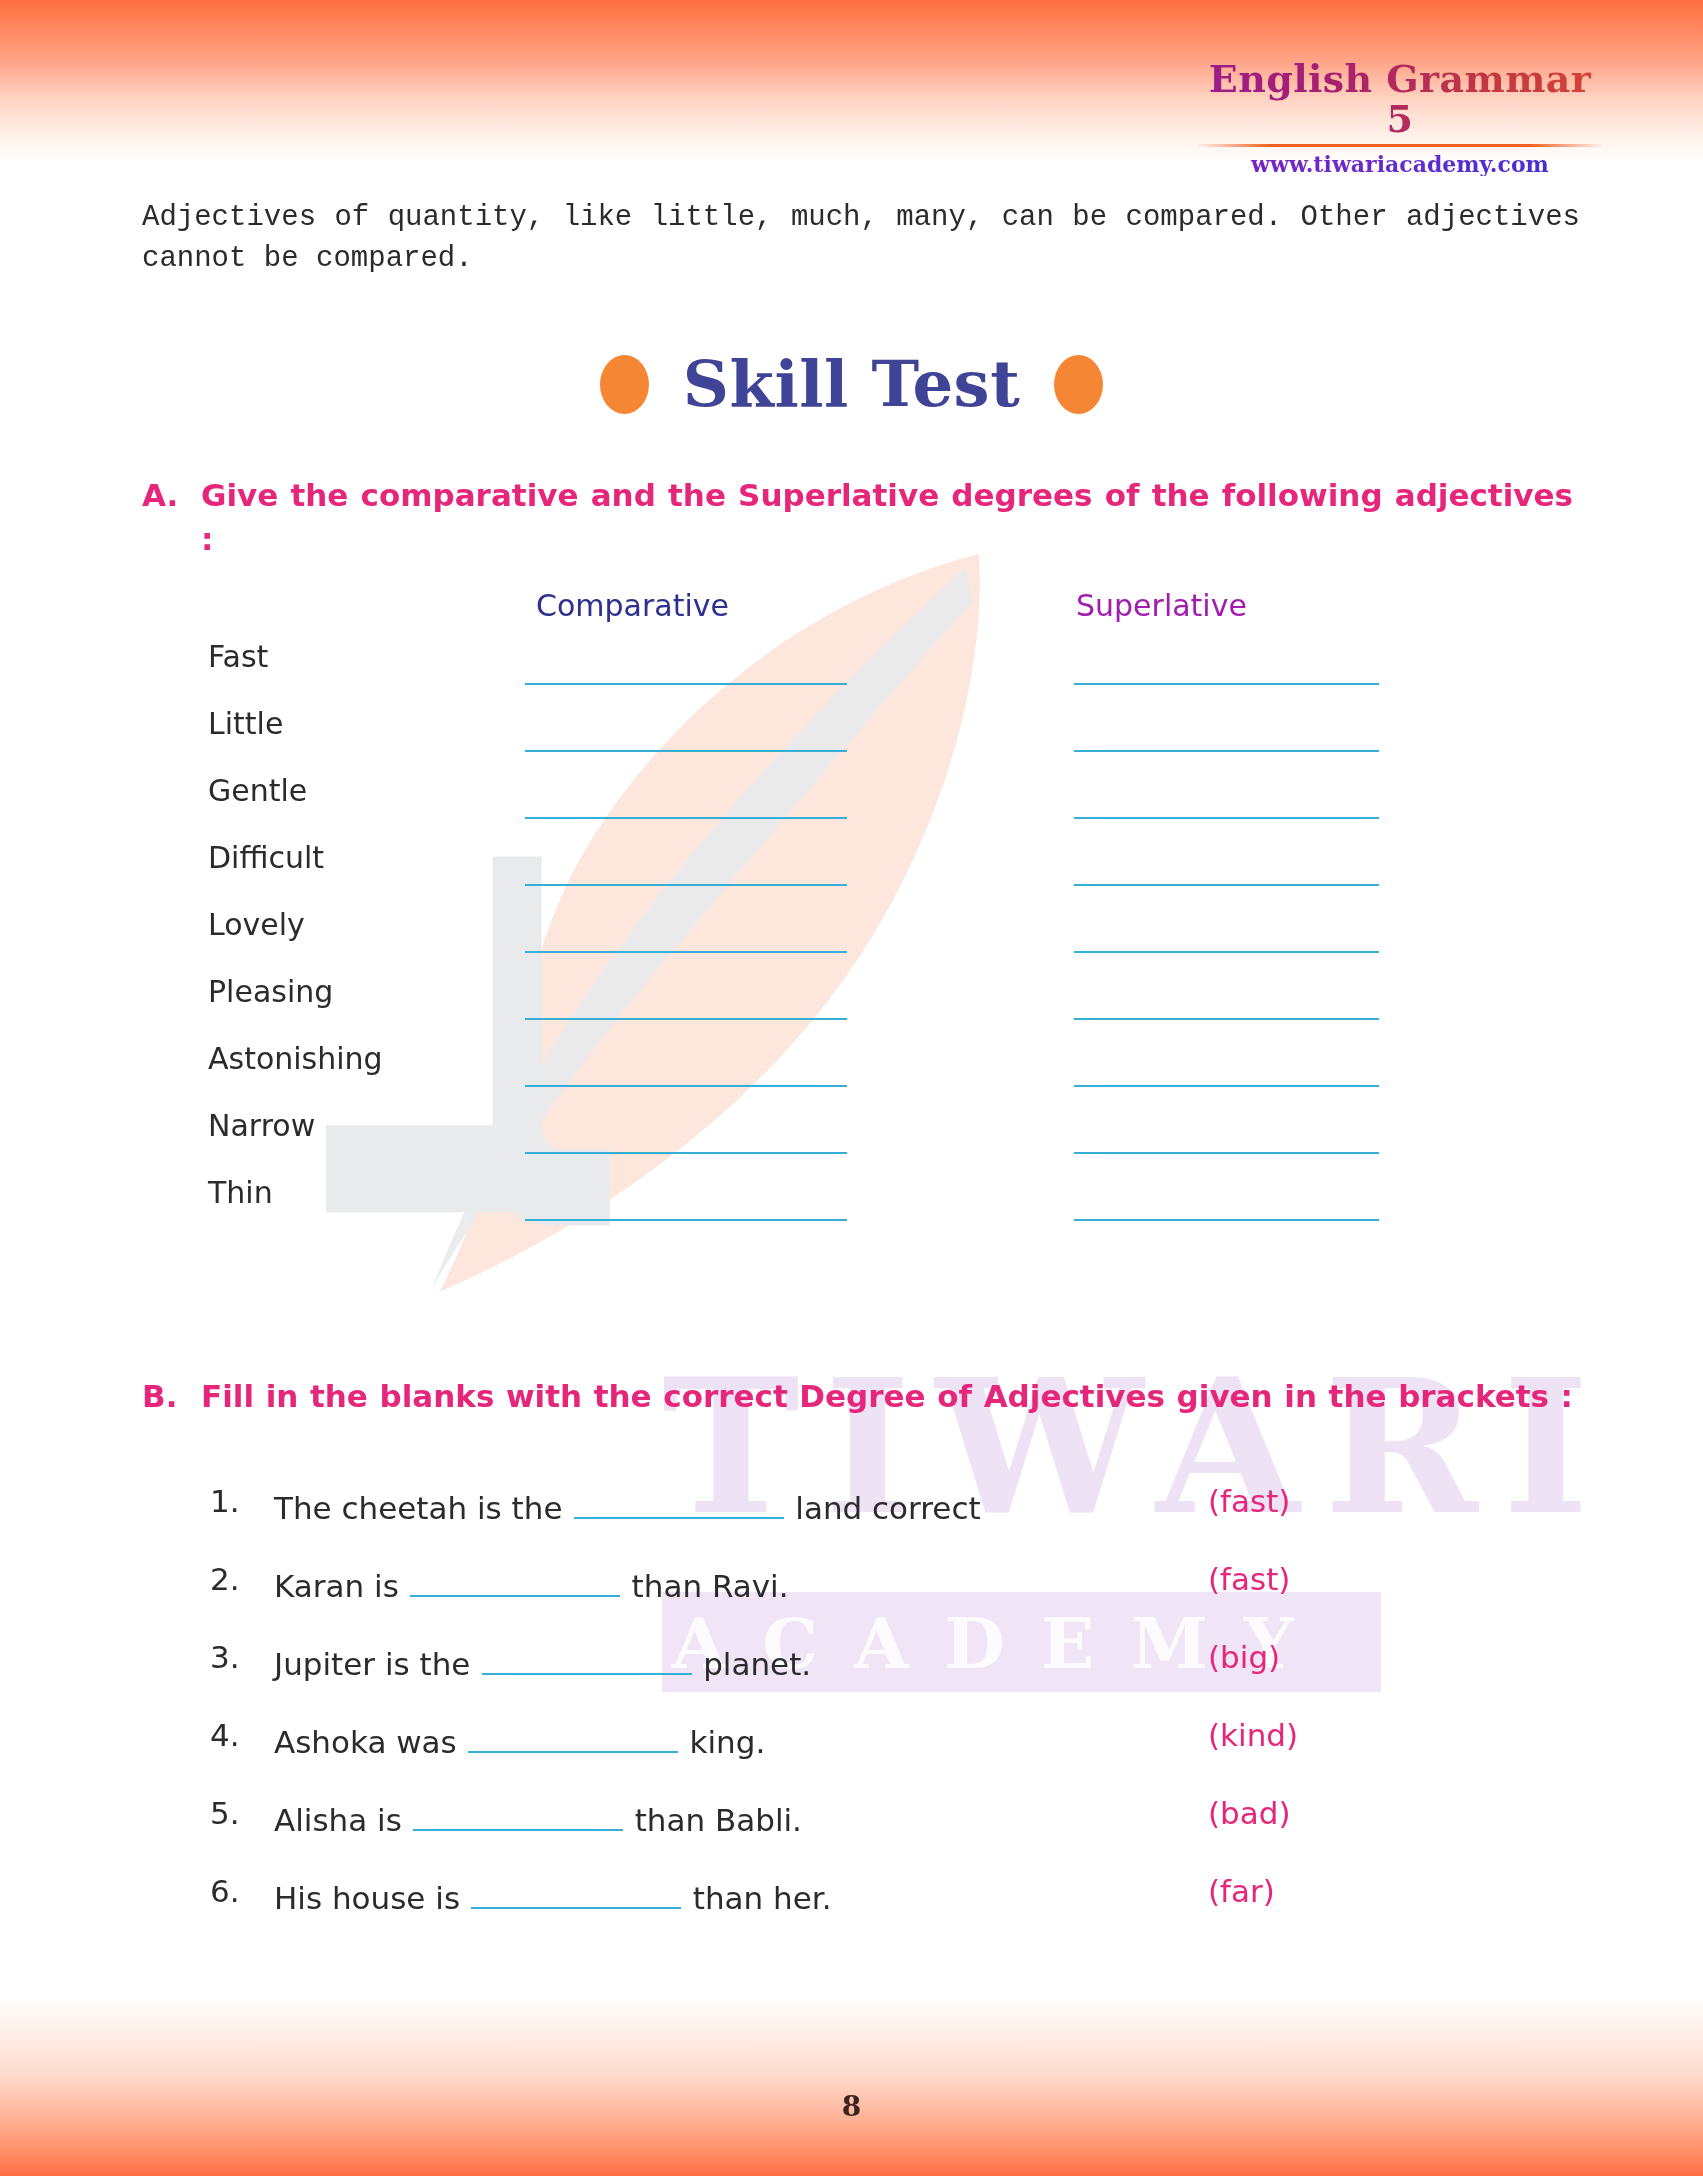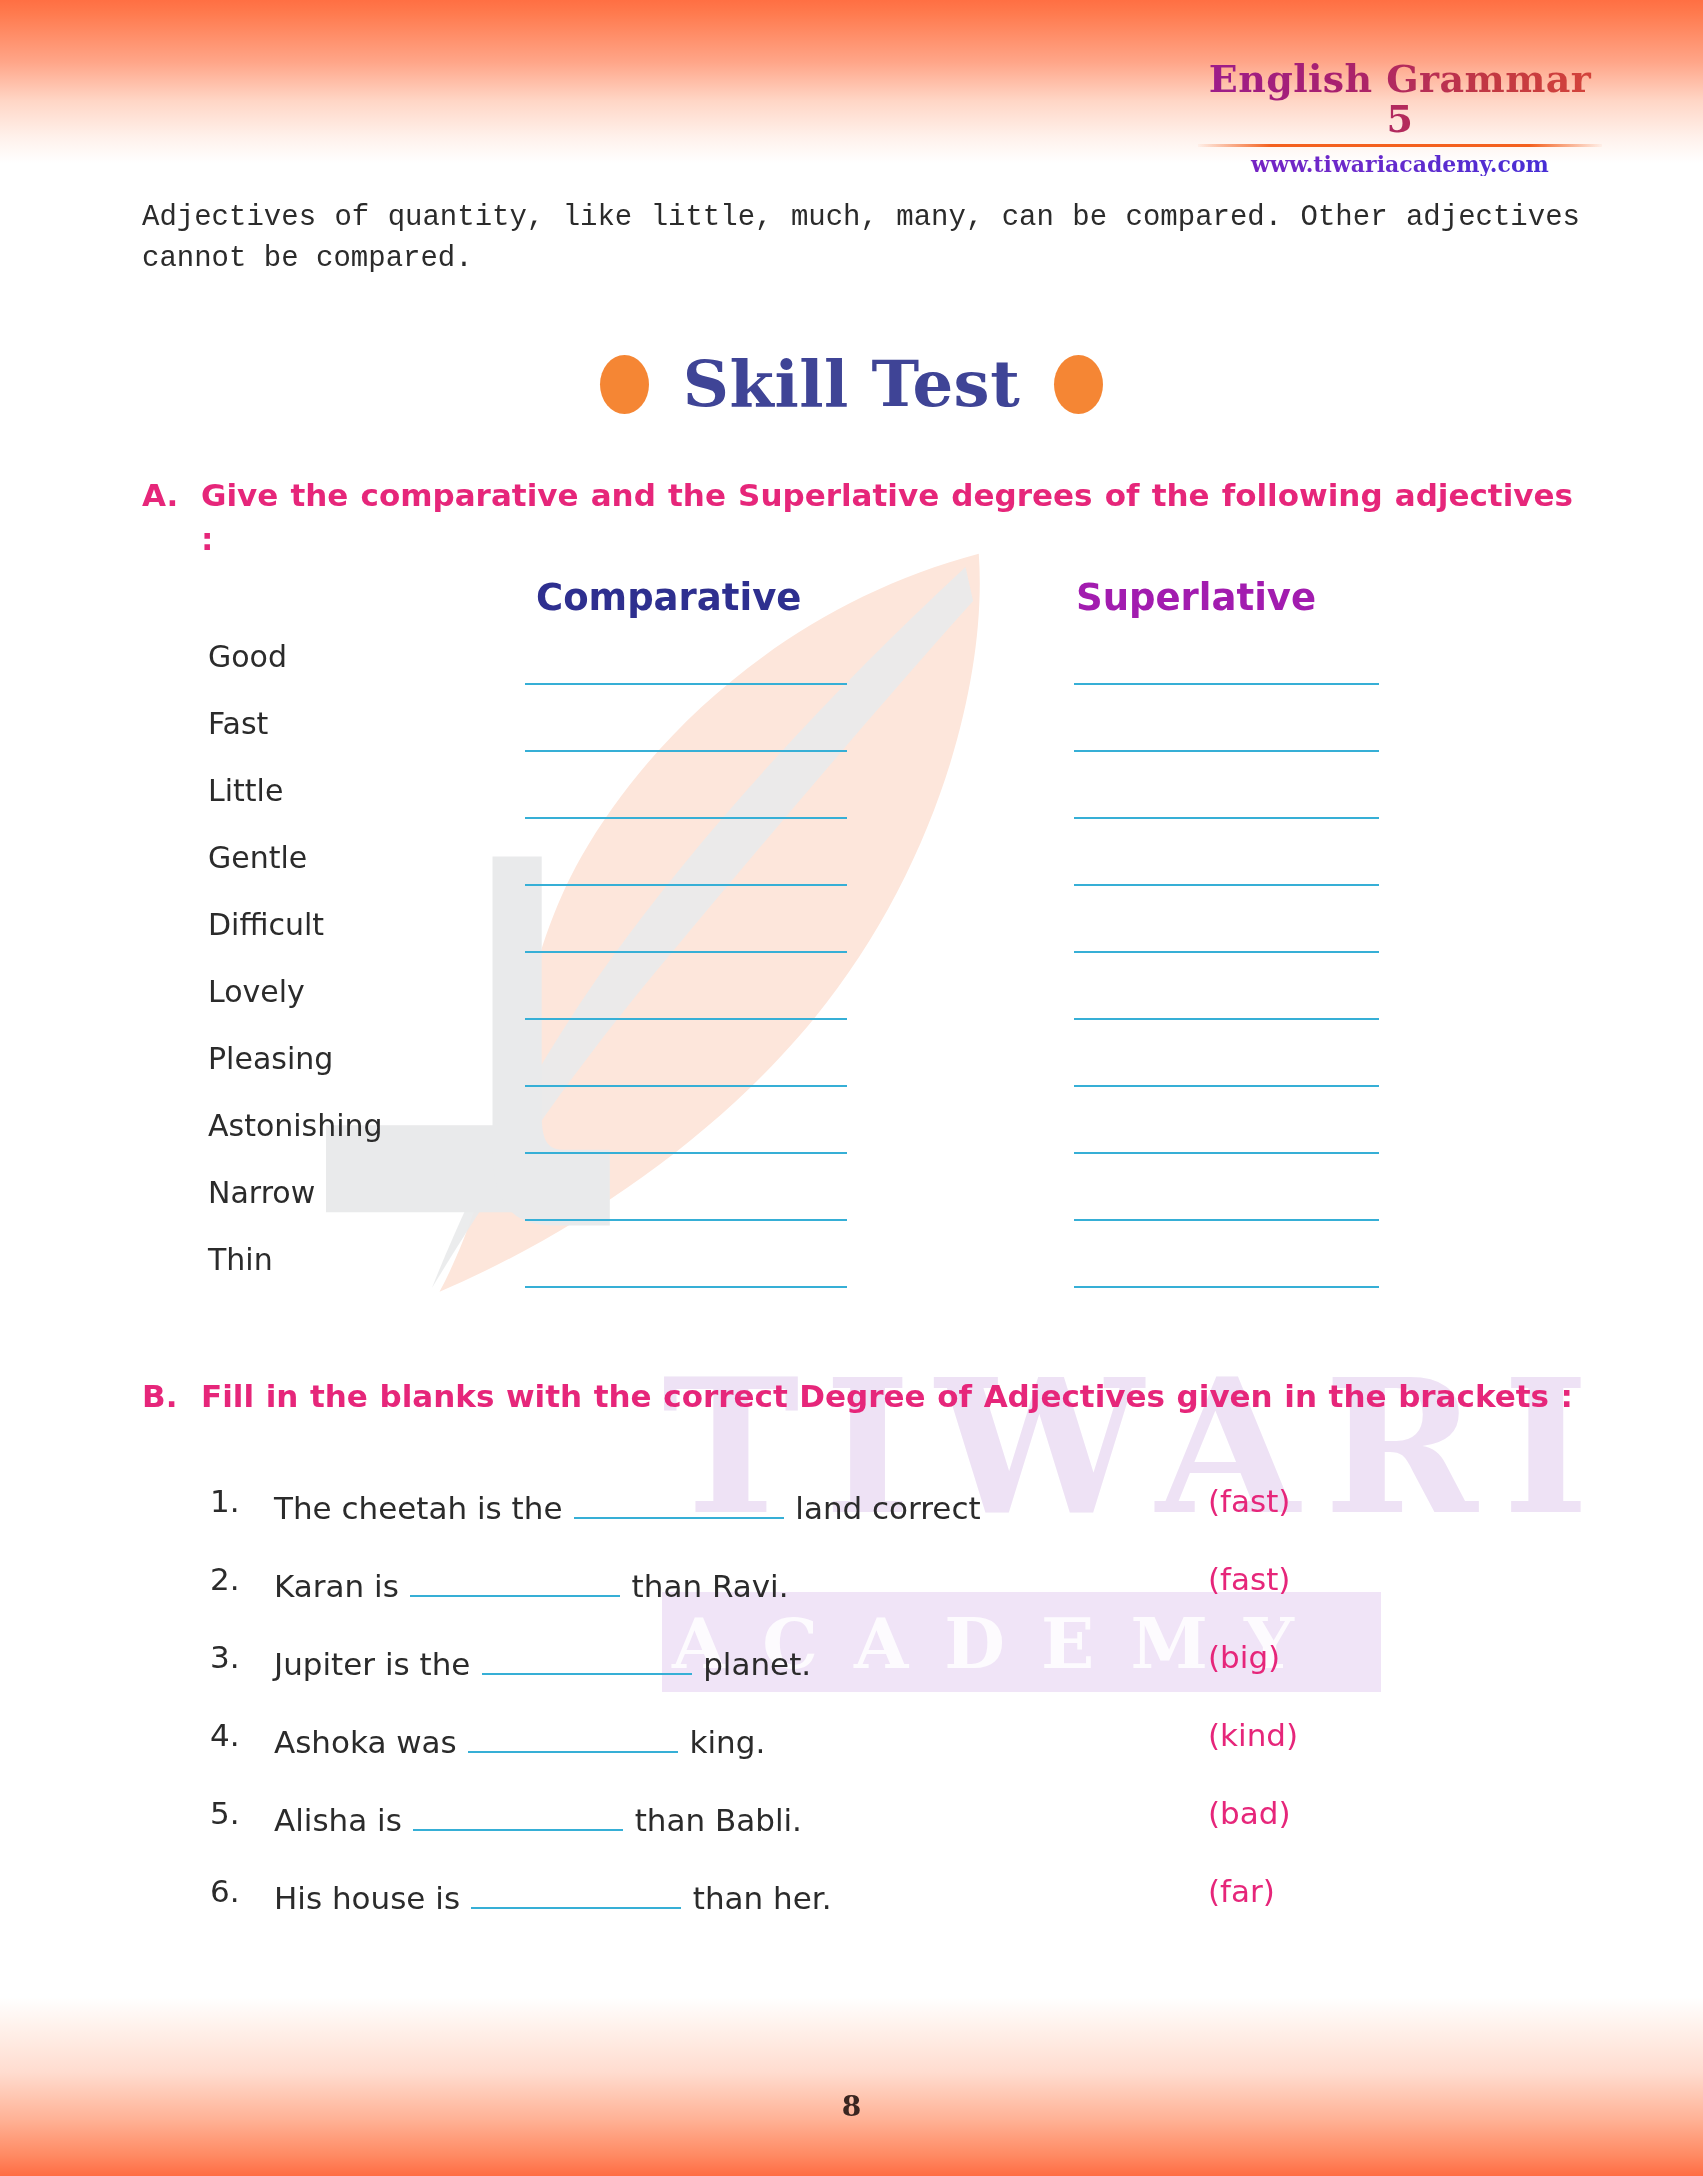--- a/index.html
+++ b/index.html
@@ -194,23 +194,24 @@
   
   .colheads {
     position: absolute;
     left: 0;
     top: 579px;
     width: 1703px;
   }
   .colhead {
     position: absolute;
     font-family: "DejaVu Sans", sans-serif;
-    font-weight: 700;
-    font-size: 37px;
+    font-weight: 400;
+    font-size: 30px;
     line-height: 1;
+    margin-top: 12px;
   }
   #colComparative { left: 536px; color: #2E2F8F; }
   #colSuperlative { left: 1076px; color: #a21caf; }
 
   .adjrows {
     position: absolute;
     left: 0;
     top: 642px;
     width: 1703px;
   }
@@ -343,25 +344,20 @@
       <span class="sec-text">Give the comparative and the Superlative degrees of the following adjectives :</span>
     </div>
 
     <div class="colheads">
       <span class="colhead" id="colComparative">Comparative</span>
       <span class="colhead" id="colSuperlative">Superlative</span>
     </div>
 
     <div class="adjrows" id="adjrows">
         <div class="adjrow">
-          <span class="adjword">Good</span>
-          <span class="blankline bl-comp"></span>
-          <span class="blankline bl-sup"></span>
-        </div>
-        <div class="adjrow">
           <span class="adjword">Fast</span>
           <span class="blankline bl-comp"></span>
           <span class="blankline bl-sup"></span>
         </div>
         <div class="adjrow">
           <span class="adjword">Little</span>
           <span class="blankline bl-comp"></span>
           <span class="blankline bl-sup"></span>
         </div>
         <div class="adjrow">

